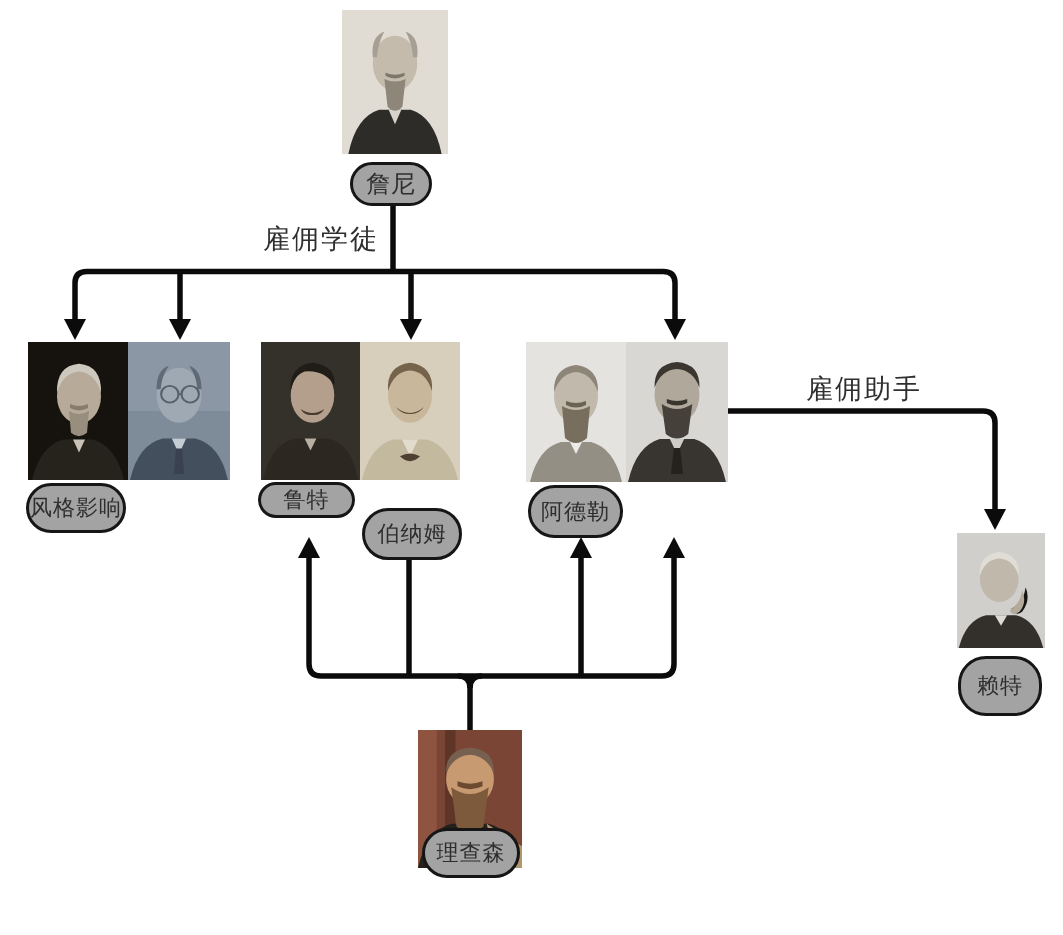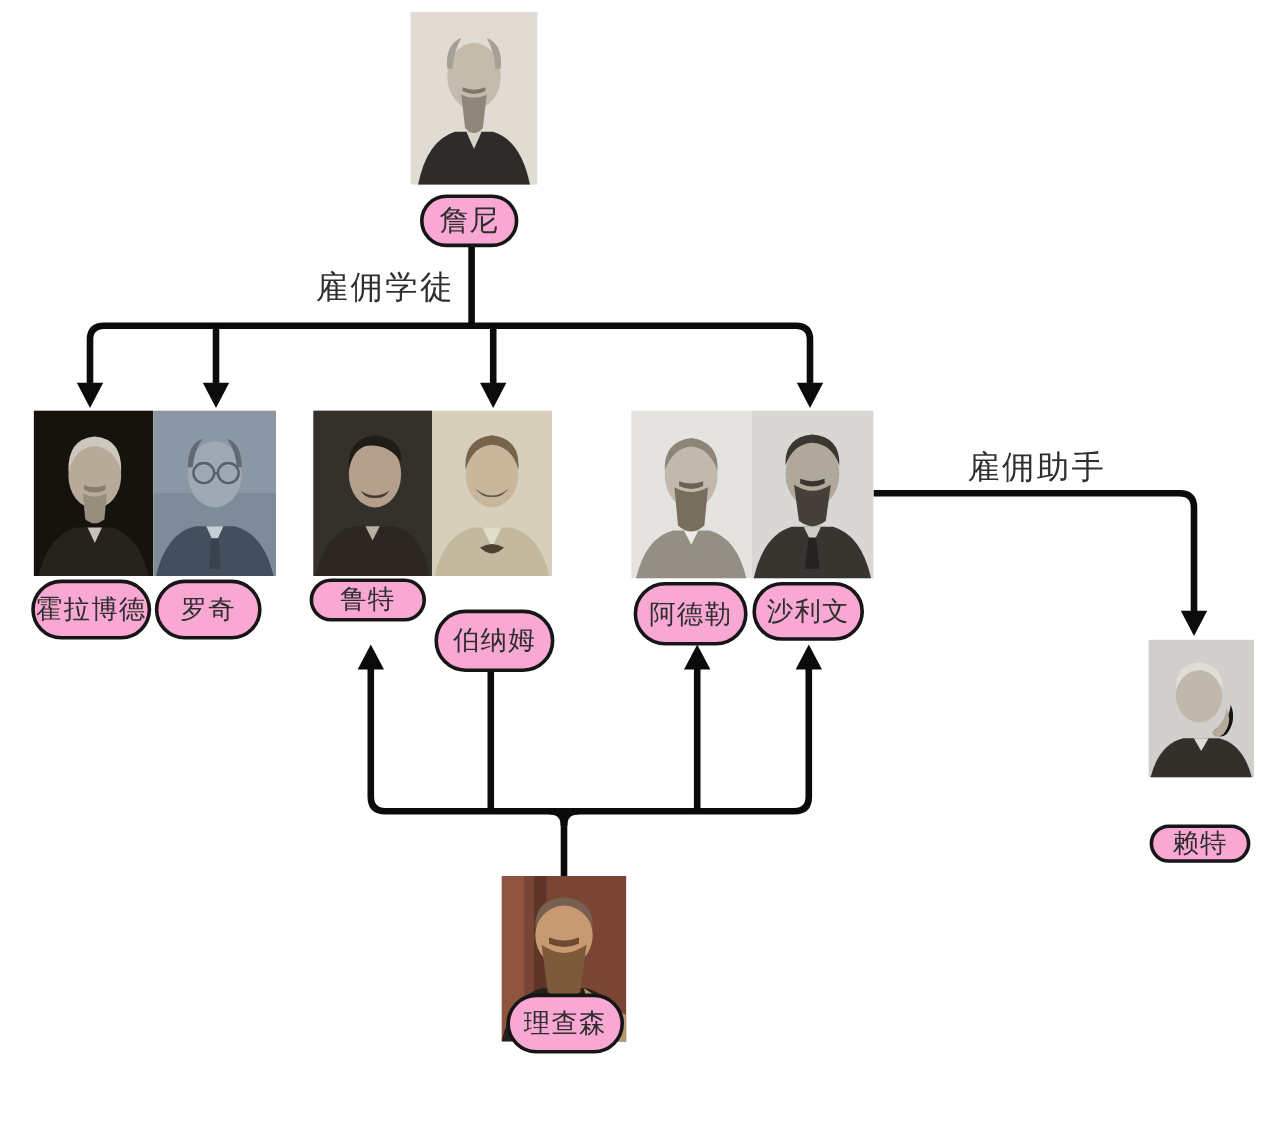--- a/index.html
+++ b/index.html
@@ -6,21 +6,21 @@
   .canvas{
     position:relative;width:1063px;height:935px;background:#ffffff;
     font-family:"Liberation Sans","DejaVu Sans",sans-serif;overflow:hidden;
   }
   .connectors{position:absolute;left:0;top:0;width:1063px;height:935px;z-index:1;}
   .connectors path{stroke:#0b0b0b;stroke-width:5.5;fill:none;}
   .connectors polygon{fill:#0b0b0b;stroke:none;}
   .portrait{position:absolute;margin:0;padding:0;z-index:2;}
   .portrait svg{display:block;width:100%;height:100%;}
   .pill{
-    position:absolute;z-index:3;background:#f9a8d4;border:3px solid #161616;
+    position:absolute;z-index:3;background:#a3a3a3;border:3px solid #161616;
     border-radius:28px;display:flex;align-items:center;justify-content:center;
     font-size:22px;color:#2e2e2e;letter-spacing:1px;white-space:nowrap;
     box-sizing:border-box;
   }
   .edge-label{
     position:absolute;z-index:4;font-size:27px;color:#2f2f2f;
     letter-spacing:2px;white-space:nowrap;
   }
 </style>
 </head>
@@ -168,22 +168,20 @@
       <path d="M66,95 L100,118 L100,140 L84,140 Q70,116 66,95 Z" fill="#b2966c"></path>
       <path d="M42,100 Q50,96 58,100 L56,120 L44,120 Z" fill="#c8872e"></path>
       <ellipse cx="50" cy="50" rx="23" ry="27" fill="#c89a72"></ellipse>
       <path d="M27,44 Q26,20 50,18 Q74,20 73,44 Q66,26 50,25 Q34,26 27,44 Z" fill="#77604f"></path>
       <path d="M32,58 Q50,72 68,58 L63,98 Q50,110 37,98 Z" fill="#7d5a3c"></path>
       <path d="M38,57 Q50,63 62,57 L62,52 Q50,57 38,52 Z" fill="#6b4a30"></path>
     </svg>
   </figure>
 
   <div class="pill" style="left:350px;top:162px;width:82px;height:44px;font-size:24px">詹尼</div>
-  <div class="pill" style="left:26px;top:483px;width:100px;height:50px">霍拉博德</div>
-  <div class="pill" style="left:129px;top:483px;width:89px;height:50px">罗奇</div>
+  <div class="pill" style="left:26px;top:483px;width:100px;height:50px">风格影响</div>
   <div class="pill" style="left:258px;top:482px;width:97px;height:36px">鲁特</div>
   <div class="pill" style="left:362px;top:508px;width:100px;height:52px">伯纳姆</div>
   <div class="pill" style="left:528px;top:485px;width:95px;height:53px">阿德勒</div>
-  <div class="pill" style="left:627px;top:485px;width:93px;height:49px">沙利文</div>
-  <div class="pill" style="left:958px;top:687px;width:84px;height:32px">赖特</div>
+  <div class="pill" style="left:958px;top:656px;width:84px;height:60px">赖特</div>
   <div class="pill" style="left:422px;top:828px;width:98px;height:50px">理查森</div>
 
 </div>
 
 </body></html>

